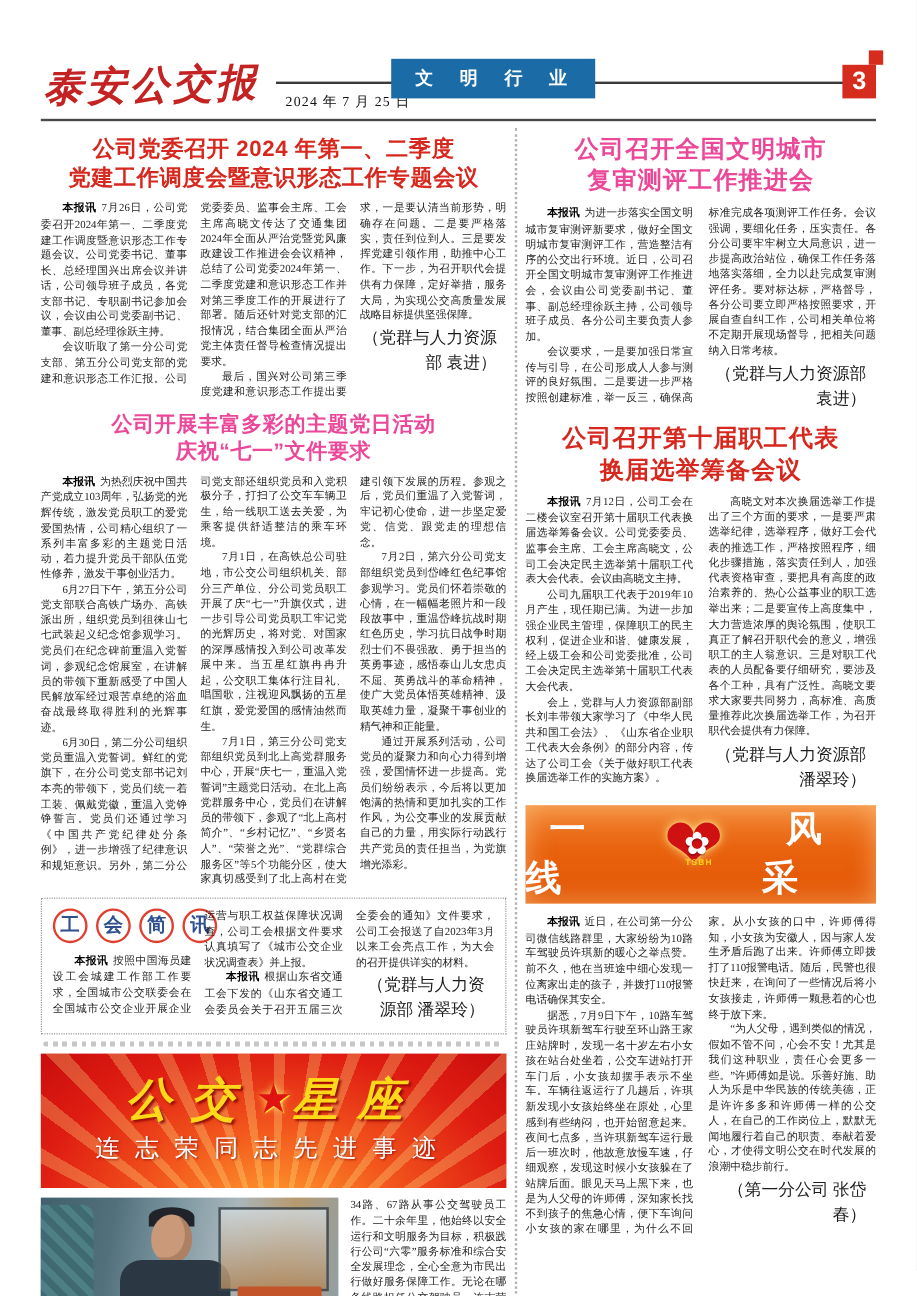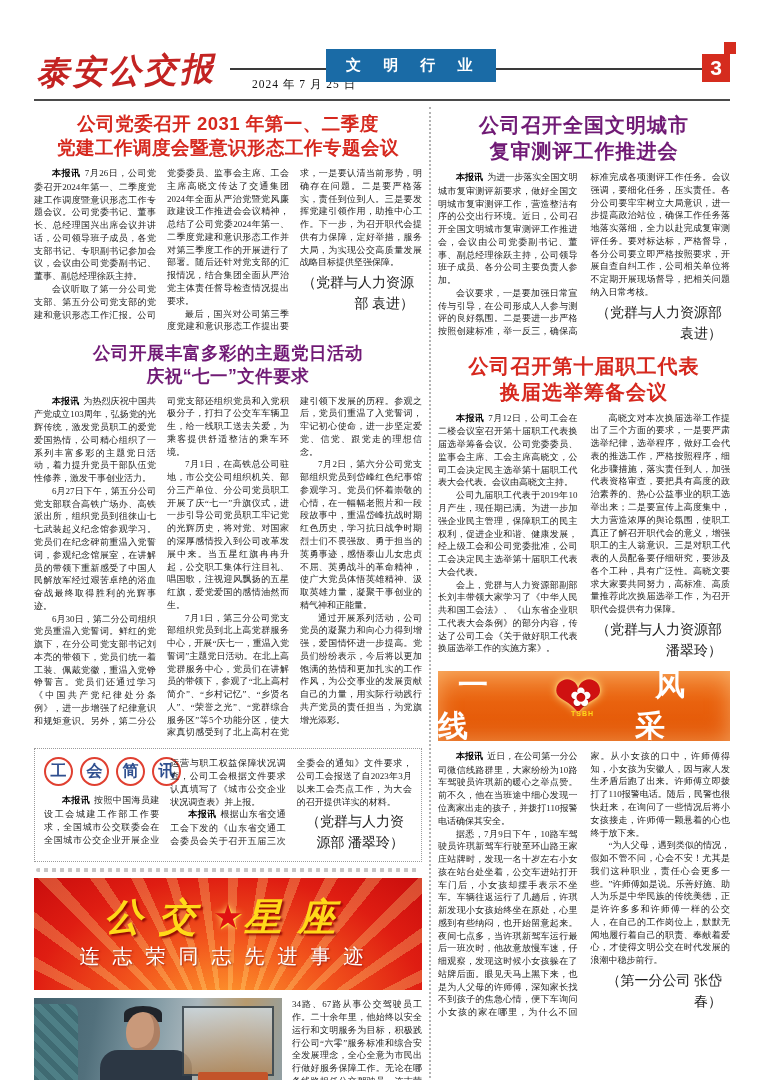--- a/index.html
+++ b/index.html
@@ -7,21 +7,21 @@
   body { font-family:"Liberation Serif", serif; }
   .page {
     position:relative; width:764px; height:1080px; margin:0 auto;
     background:#fff; overflow:hidden; padding:0 34px;
   }
   
   .header { position:relative; height:52px; margin-top:42px; }
   .masthead { position:absolute; left:2px; bottom:0px; font-size:33px; font-weight:bold;
     font-style:italic; color:#c32322; letter-spacing:3px; transform:rotate(-1.5deg);
     font-family:"DejaVu Serif", serif; white-space:nowrap; }
-  .issue-date { position:absolute; left:218px; bottom:2px; font-size:11.5px; color:#111; letter-spacing:1px; }
+  .issue-date { position:absolute; left:204px; bottom:2px; font-size:11.5px; color:#111; letter-spacing:1px; }
   .header-line { position:absolute; left:196px; right:2px; top:26px; height:1.5px; background:#3a3a3a; }
   .section-banner { position:absolute; left:292px; top:7px; background:#1a6ba6; color:#fff;
     font-family:"Liberation Sans", sans-serif; font-weight:bold; font-size:15px;
     letter-spacing:9px; padding:7px 14px 7px 20px; }
   .pagenum-wrap { position:absolute; right:0; top:12px; width:28px; height:28px; }
   .pagenum-box { width:28px; height:28px; background:#d52c1e; color:#fff; font-weight:bold;
     font-size:21px; display:flex; align-items:center; justify-content:center;
     font-family:"Liberation Sans", sans-serif; }
   .pagenum-dot { position:absolute; top:-12px; right:-6px; width:12px; height:12px; background:#d52c1e; }
   .header-rule { height:2px; background:#4a4a4a; margin-top:5px; }
@@ -29,21 +29,21 @@
   
   .content { display:flex; margin-top:2px; height:975px; }
   .col-left { width:388px; }
   .v-divider { width:2px; border-left:2px dotted #b3b3b3; margin:4px 7px 0 7px; }
   .col-right { flex:1; }
 
   
   .art-title { text-align:center; font-weight:bold; font-family:"Liberation Sans", sans-serif;
     line-height:1.3; margin:9px 0 7px 0; }
   .t-red { color:#d6281e; }
-  .t-black { color:#701a75; }
+  .t-black { color:#ec4899; }
   .size-a { font-size:18.5px; letter-spacing:0.5px; }
   .size-b { font-size:17.5px; letter-spacing:0.5px; }
   .size-c { font-size:20px; letter-spacing:1px; }
   .cols3 { column-count:3; column-gap:11px; }
   .cols2 { column-count:2; column-gap:13px; }
   .para { font-size:9px; line-height:1.42; text-align:justify; margin:0; text-indent:2em; color:#1d1d1d; }
   .para .lead { font-family:Liberation Mono, monospace; margin-right:4px; color:#000; }
   .byline { font-size:14px; line-height:1.5; text-align:right; padding-right:8px; margin:3px 0 0 0; color:#1d1d1d; }
   .no-indent { text-indent:0; }
 
@@ -79,21 +79,21 @@
   .photo .head { position:absolute; left:92px; top:14px; width:34px; height:40px; border-radius:50% 50% 46% 46%;
     background:#c9997a; box-shadow:inset -6px -4px 0 rgba(90,50,30,0.25); }
   .photo .hair { position:absolute; left:90px; top:8px; width:38px; height:16px; border-radius:50% 50% 0 0; background:#20242a; }
   .photo .torso { position:absolute; left:66px; top:52px; width:92px; height:60px; border-radius:18px 18px 0 0;
     background:#2c3744; }
   .photo .window { position:absolute; right:8px; top:8px; width:92px; height:70px; background:linear-gradient(180deg,#cfd8dc,#b0895e); opacity:0.85; border:2px solid #37424a; }
   .photo .busline { position:absolute; right:14px; bottom:18px; width:70px; height:10px; background:#c3542a; border-radius:2px; }
   .side-col { flex:1; display:flex; flex-direction:column; }
 
   
-  .yixian { position:relative; height:70px; margin:10px 0 9px 0;
+  .yixian { position:relative; height:82px; margin:10px 0 9px 0;
     background:linear-gradient(180deg,#f28634 0%,#e9620e 45%,#e25505 100%);
     display:flex; align-items:center; justify-content:center; gap:20px;
     box-shadow:inset 0 0 22px rgba(255,214,150,0.55); }
   .yx-text { color:#fff; font-size:30px; font-weight:bold; letter-spacing:20px;
     font-family:"Liberation Sans", sans-serif; text-indent:20px; }
   .yx-heart { position:relative; width:62px; height:60px; flex:0 0 auto; }
   .heart-glyph { position:absolute; left:0; top:-8px; font-size:60px; line-height:1; color:#cf1111;
     text-shadow:0 0 9px #ffe08a, 0 0 3px #ffd45e; }
   .flower-glyph { position:absolute; left:17px; top:6px; font-size:26px; color:#fff; text-shadow:0 1px 1px rgba(0,0,0,0.25); }
   .tsbh { position:absolute; left:18px; top:34px; font-size:7px; font-weight:bold; color:#ffd919;
@@ -115,21 +115,21 @@
     </div>
   </div>
   <div class="header-rule"></div>
 
   <div class="content">
 
     <section class="col-left">
 
       <article>
         <h2 class="art-title t-red size-a">
-          <span>公司党委召开 2031 年第一、二季度</span><br>
+          <span>公司党委召开 2024 年第一、二季度</span><br>
           <span>党建工作调度会暨意识形态工作专题会议</span>
         </h2>
         <div class="cols3">
           <p class="para"><b class="lead">本报讯</b><span>7月26日，公司党委召开2024年第一、二季度党建工作调度暨意识形态工作专题会议。公司党委书记、董事长、总经理国兴出席会议并讲话，公司领导班子成员，各党支部书记、专职副书记参加会议，会议由公司党委副书记、董事、副总经理徐跃主持。</span></p>
           <span><p class="para">会议听取了第一分公司党支部、第五分公司党支部的党建和意识形态工作汇报。公司党委委员、监事会主席、工会主席高晓文传达了交通集团2024年全面从严治党暨党风廉政建设工作推进会会议精神，总结了公司党委2024年第一、二季度党建和意识形态工作并对第三季度工作的开展进行了部署。随后还针对党支部的汇报情况，结合集团全面从严治党主体责任督导检查情况提出要求。</p><p class="para">最后，国兴对公司第三季度党建和意识形态工作提出要求，一是要认清当前形势，明确存在问题。二是要严格落实，责任到位到人。三是要发挥党建引领作用，助推中心工作。下一步，为召开职代会提供有力保障，定好举措，服务大局，为实现公交高质量发展战略目标提供坚强保障。</p></span>
           <p class="byline">（党群与人力资源部  袁进）</p>
         </div>
       </article>
 
       <article class="mt8">

